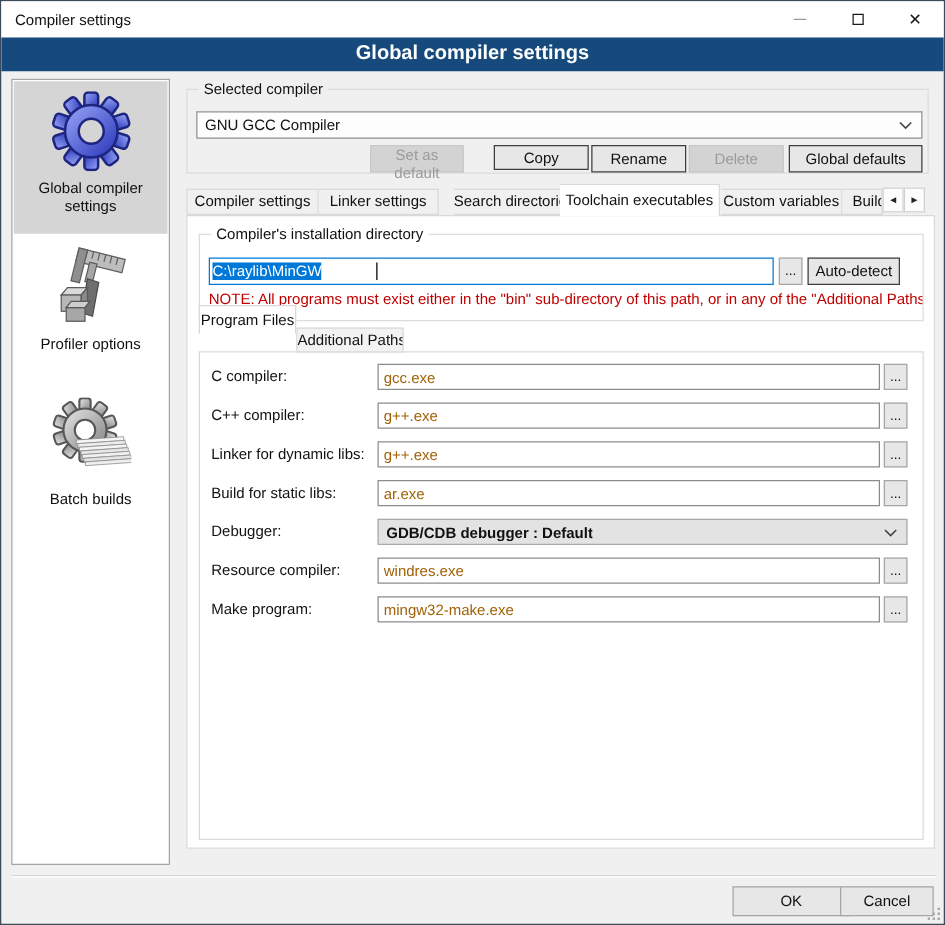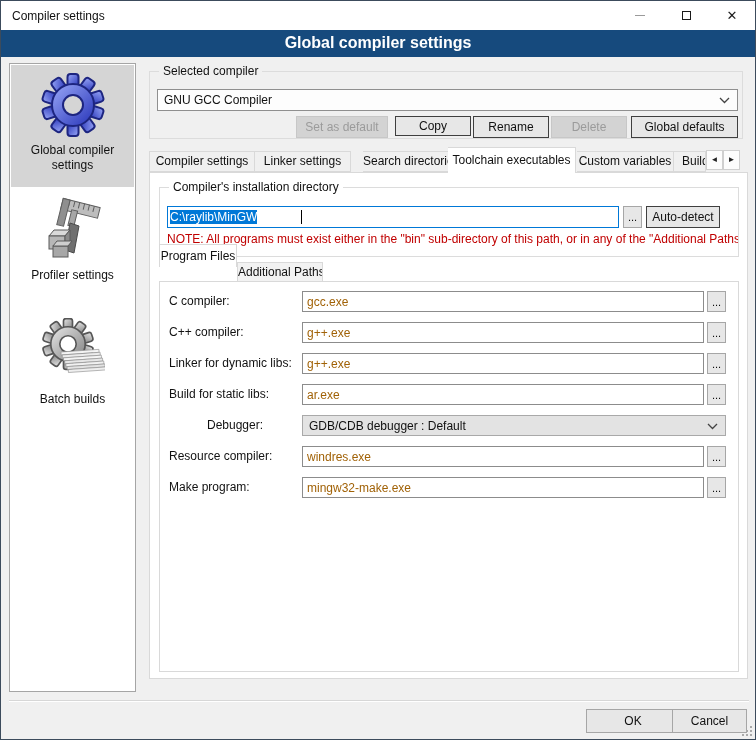--- a/index.html
+++ b/index.html
@@ -135,21 +135,21 @@
           <rect x="20" y="7" width="7" height="27" fill="#8f8f8f" stroke="#5e5e5e"></rect>
           <rect x="31" y="16" width="6" height="16" fill="#a6a6a6" stroke="#5e5e5e"></rect>
         </g>
         <polygon points="29,27 38,30 33,57 24,54" fill="#6f6f6f" stroke="#4a4a4a"></polygon>
         <polygon points="8,40 13,34 29,34 24,40" fill="#dadada" stroke="#5a5a5a"></polygon>
         <rect x="8" y="40" width="16" height="13" fill="#b7b7b7" stroke="#5a5a5a"></rect>
         <polygon points="24,40 29,34 29,47 24,53" fill="#8a8a8a" stroke="#5a5a5a"></polygon>
         <rect x="12" y="50" width="15" height="11" fill="#a7a7a7" stroke="#5a5a5a"></rect>
         <polygon points="12,50 16,45 31,45 27,50" fill="#cecece" stroke="#5a5a5a"></polygon>
       </svg>
-      <span class="side-label" style="margin-top:8px">Profiler settings</span>
+      <span class="side-label" style="margin-top:8px">Profiler options</span>
     </div>
 
     <div class="side-item" style="top:248px; height:112px;">
       <svg class="side-icon" style="margin-top:6px" width="64" height="64" viewBox="0 0 64 64">
         <defs>
           <linearGradient id="ggray" x1="0" y1="0" x2="1" y2="1">
             <stop offset="0" stop-color="#e6e6e6"></stop>
               <stop offset="1" stop-color="#808080"></stop>
           </linearGradient>
         </defs>
@@ -184,21 +184,21 @@
   <div class="groupbox" style="left:148px; top:70px; width:594px; height:68px;"></div>
   <span class="grouplabel" style="left:158px; top:63px; background:#f0f0f0;">Selected compiler</span>
 
   <div class="combo" style="left:156px; top:88px; width:581px; height:22px;">
     <span class="combo-text">GNU GCC Compiler</span>
     <svg class="chev" width="11" height="7" viewBox="0 0 11 7">
       <polyline points="1,1 5.5,5.5 10,1" fill="none" stroke="#444" stroke-width="1.3"></polyline>
     </svg>
   </div>
 
-  <button class="btn disabled" style="left:295px; top:115px; width:92px; height:22px;" aria-disabled="true">Set as default</button>
+  <button class="btn disabled" style="left:295px; top:115px; width:75px; height:22px;" aria-disabled="true">Set as default</button>
   <button class="btn dark" style="left:394px; top:115px; width:76px; height:20px;">Copy</button>
   <button class="btn dark" style="left:472px; top:115px; width:76px; height:22px;">Rename</button>
   <button class="btn disabled" style="left:550px; top:115px; width:76px; height:22px;" aria-disabled="true">Delete</button>
   <button class="btn dark" style="left:630px; top:115px; width:107px; height:22px;">Global defaults</button>
 
   <div class="tab" style="left:148px; width:106px;">Compiler settings</div>
   <div class="tab" style="left:254px; width:96px;">Linker settings</div>
   <div class="tab" style="left:362px; width:97px;">Search directories</div>
   <div class="tab active" style="left:447px; width:128px;">Toolchain executables</div>
   <div class="tab" style="left:576px; width:97px;">Custom variables</div>
@@ -232,22 +232,22 @@
   <button class="btn btn-mini" style="left:706px; top:321px; width:19px; height:21px; z-index:2;">...</button>
 
   <span class="rowlabel" style="top:352px; z-index:2;">Linker for dynamic libs:</span>
   <input class="txt" style="left: 301px; top: 352px; width: 402px; height: 21px; z-index: 2;" value="g++.exe">
   <button class="btn btn-mini" style="left:706px; top:352px; width:19px; height:21px; z-index:2;">...</button>
 
   <span class="rowlabel" style="top:383px; z-index:2;">Build for static libs:</span>
   <input class="txt" style="left: 301px; top: 383px; width: 402px; height: 21px; z-index: 2;" value="ar.exe">
   <button class="btn btn-mini" style="left:706px; top:383px; width:19px; height:21px; z-index:2;">...</button>
 
-  <span class="rowlabel" style="top:414px; z-index:2;text-align:center;">Debugger:</span>
-  <div class="combo gray" style="left:301px; top:414px; width:424px; height:21px; z-index:2;">
+  <span class="rowlabel" style="top:414px; z-index:2;">Debugger:</span>
+  <div class="combo gray" style="left:301px; top:414px; width:424px; height:21px; z-index:2;font-weight:bold;">
     <span class="combo-text">GDB/CDB debugger : Default</span>
     <svg class="chev" width="11" height="7" viewBox="0 0 11 7">
       <polyline points="1,1 5.5,5.5 10,1" fill="none" stroke="#444" stroke-width="1.3"></polyline>
     </svg>
   </div>
 
   <span class="rowlabel" style="top:445px; z-index:2;">Resource compiler:</span>
   <input class="txt" style="left: 301px; top: 445px; width: 402px; height: 21px; z-index: 2;" value="windres.exe">
   <button class="btn btn-mini" style="left:706px; top:445px; width:19px; height:21px; z-index:2;">...</button>
 

